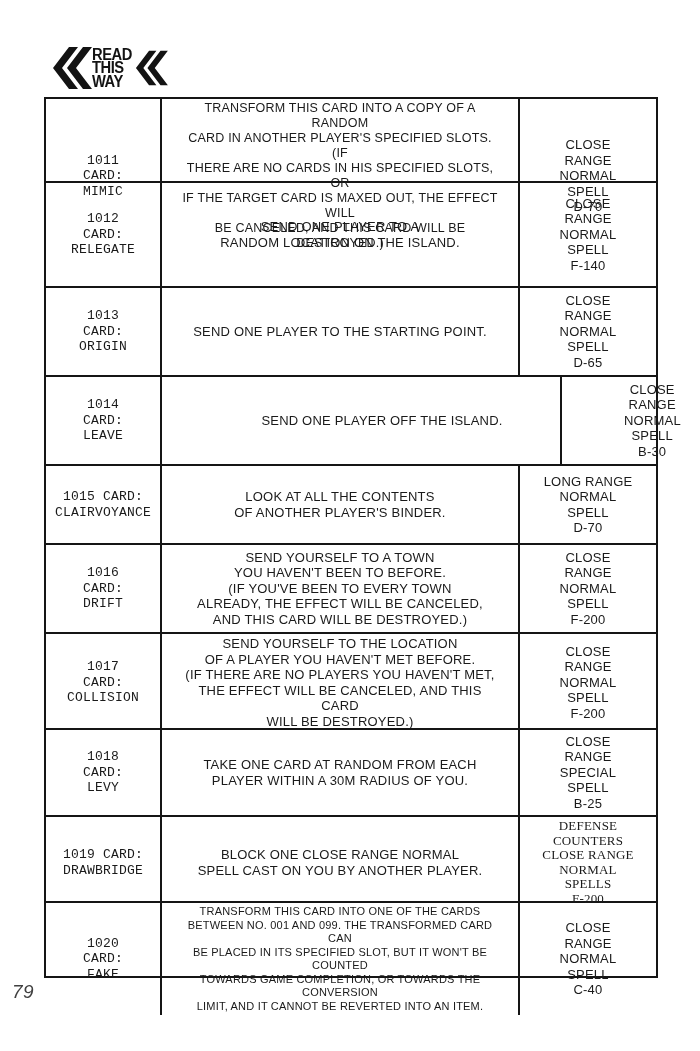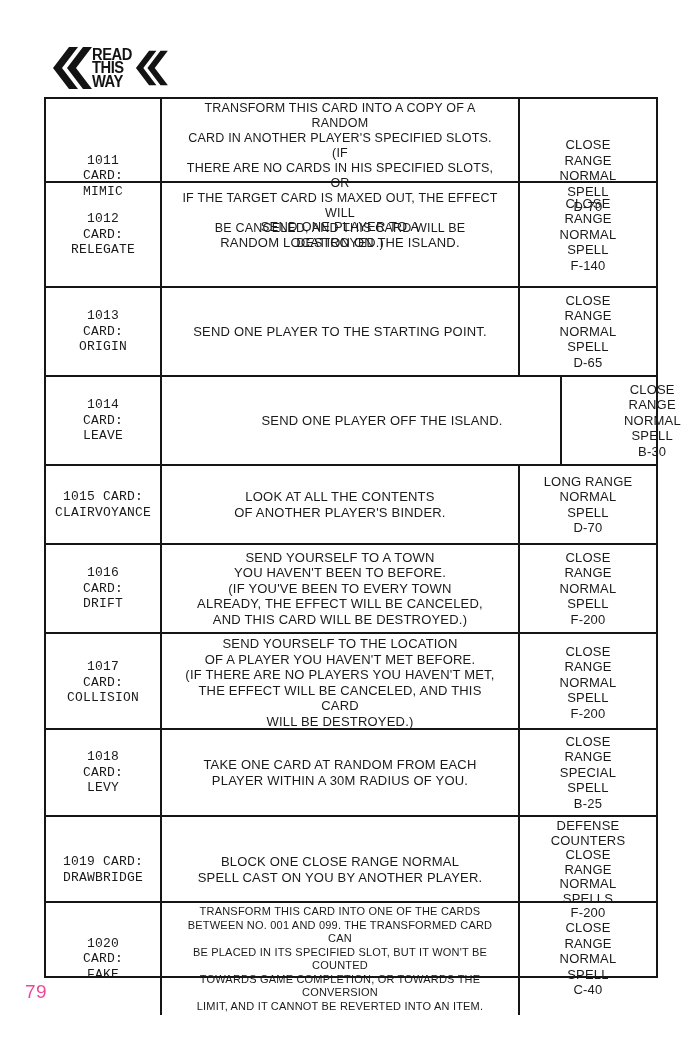--- a/index.html
+++ b/index.html
@@ -69,30 +69,31 @@
   .r1  { height: 84px; }
   .r2  { height: 105px; }
   .r3  { height: 89px; }
   .r4  { height: 89px; gap: 42px; }
   .r5  { height: 79px; }
   .r6  { height: 89px; }
   .r7  { height: 96px; }
   .r8  { height: 87px; }
   .r9  { height: 86px; }
   .row.r1 .desc { font-size: 12.5px; line-height: 15px; }
-  .row.r9 .spell { line-height: 14.5px; }
+  .row.r9 .spell { line-height: 14.5px; font-family: Liberation Serif, serif; }
   .row.r10 .desc { font-size: 11px; line-height: 13.5px; }
 
   
   .page-number {
     position: absolute;
-    left: 25px; top: 981px;
+    left: 12px; top: 981px;
     font-size: 19px;
-    color: #ec4899;
+    color: #404040;
     letter-spacing: 0.5px;
+    font-style: italic;
   }
 </style>
 </head>
 <body>
 
 <div class="read-logo">
   <svg class="chev chev-left" viewBox="0 0 40 44">
     <path d="M17 1 H26 L10 22 L26 43 H17 L1 22 Z"></path>
     <path d="M31 1 H40 L24 22 L40 43 H31 L15 22 Z"></path>
   </svg>

